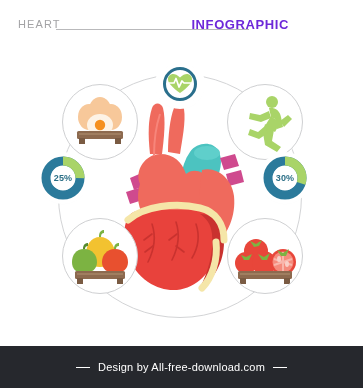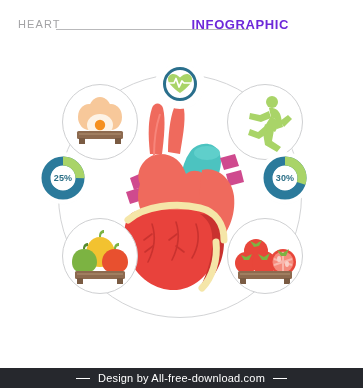--- a/index.html
+++ b/index.html
@@ -69,21 +69,21 @@
     width:44px;height:44px;border-radius:50%;
     background:#ffffff;position:relative;
     box-shadow:0 0 0 3px #ffffff,0 1px 3px rgba(0,0,0,0.16);
   }
 
   
   .heart-wrap{position:absolute;left:104px;top:42px;width:155px;height:215px;}
 
   
   .footer{
-    position:absolute;left:0;bottom:0;width:363px;height:20px;
+    position:absolute;left:0;bottom:0;width:363px;height:42px;
     background:#26282d;display:flex;align-items:center;justify-content:center;
   }
   .footer-text{
     color:#ffffff;font-size:11px;letter-spacing:0.2px;
     display:flex;align-items:center;gap:8px;
   }
   .dash{display:inline-block;width:14px;height:1px;background:#ffffff;}
 </style>
 </head>
 <body>

